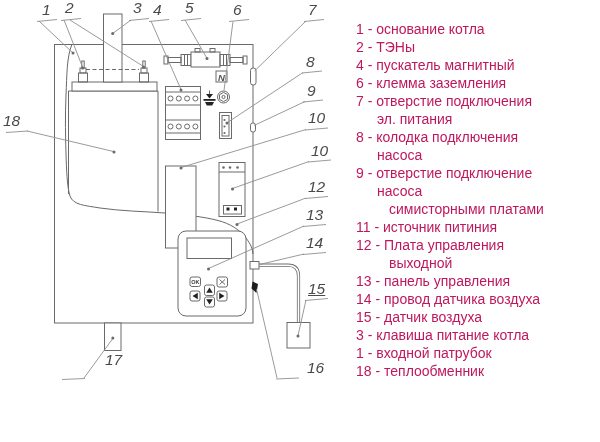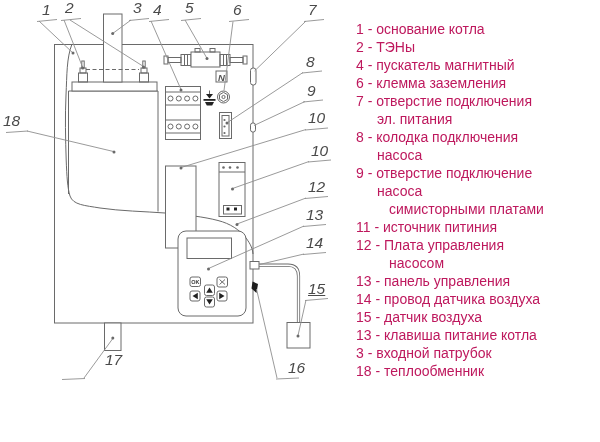--- a/index.html
+++ b/index.html
@@ -221,21 +221,21 @@
       <span class="callout" style="left: 233px; top: 2px;">6</span>
       <span class="callout" style="left: 308px; top: 2px;">7</span>
       <span class="callout" style="left: 306px; top: 54px;">8</span>
       <span class="callout" style="left: 307px; top: 83px;">9</span>
       <span class="callout" style="left: 308px; top: 110px;">10</span>
       <span class="callout" style="left: 311px; top: 143px;">10</span>
       <span class="callout" style="left: 308px; top: 179px; text-align: right;">12</span>
       <span class="callout" style="left: 306px; top: 207px;">13</span>
       <span class="callout" style="left: 306px; top: 235px;">14</span>
       <span class="callout" style="left: 308px; top: 281px; text-decoration: underline;">15</span>
-      <span class="callout" style="left: 288px; top: 360px;">16</span>
+      <span class="callout" style="left: 275px; top: 360px; padding-left: 32px;">16</span>
       <span class="callout" style="left: 61px; top: 352px; margin-left: 44px;">17</span>
       <span class="callout" style="left: 3px; top: 113px; text-align: right;">18</span>
     </div>
 
   <span class="nlabel">N</span>
   <span class="oklabel">OK</span>
 
   <div class="legend">
       <div class="lline">1 - основание котла</div>
       <div class="lline">2 - ТЭНы</div>
@@ -243,21 +243,21 @@
       <div class="lline">6 - клемма заземления</div>
       <div class="lline">7 - отверстие подключения</div>
       <div class="lline cont">эл. питания</div>
       <div class="lline">8 - колодка подключения</div>
       <div class="lline cont">насоса</div>
       <div class="lline">9 - отверстие подключение</div>
       <div class="lline cont">насоса</div>
       <div class="lline cont wide">симисторными платами</div>
       <div class="lline">11 - источник питиния</div>
       <div class="lline">12 - Плата управления</div>
-      <div class="lline cont wide">насосом</div>
+      <div class="lline cont wide">выходной</div>
       <div class="lline">13 - панель управления</div>
       <div class="lline">14 - провод датчика воздуха</div>
       <div class="lline">15 - датчик воздуха</div>
-      <div class="lline">13 - клавиша питание котла</div>
-      <div class="lline">3 - входной патрубок</div>
+      <div class="lline">3 - клавиша питание котла</div>
+      <div class="lline">1 - входной патрубок</div>
       <div class="lline">18 - теплообменник</div>
     </div>
 </div>
 
 </body></html>

